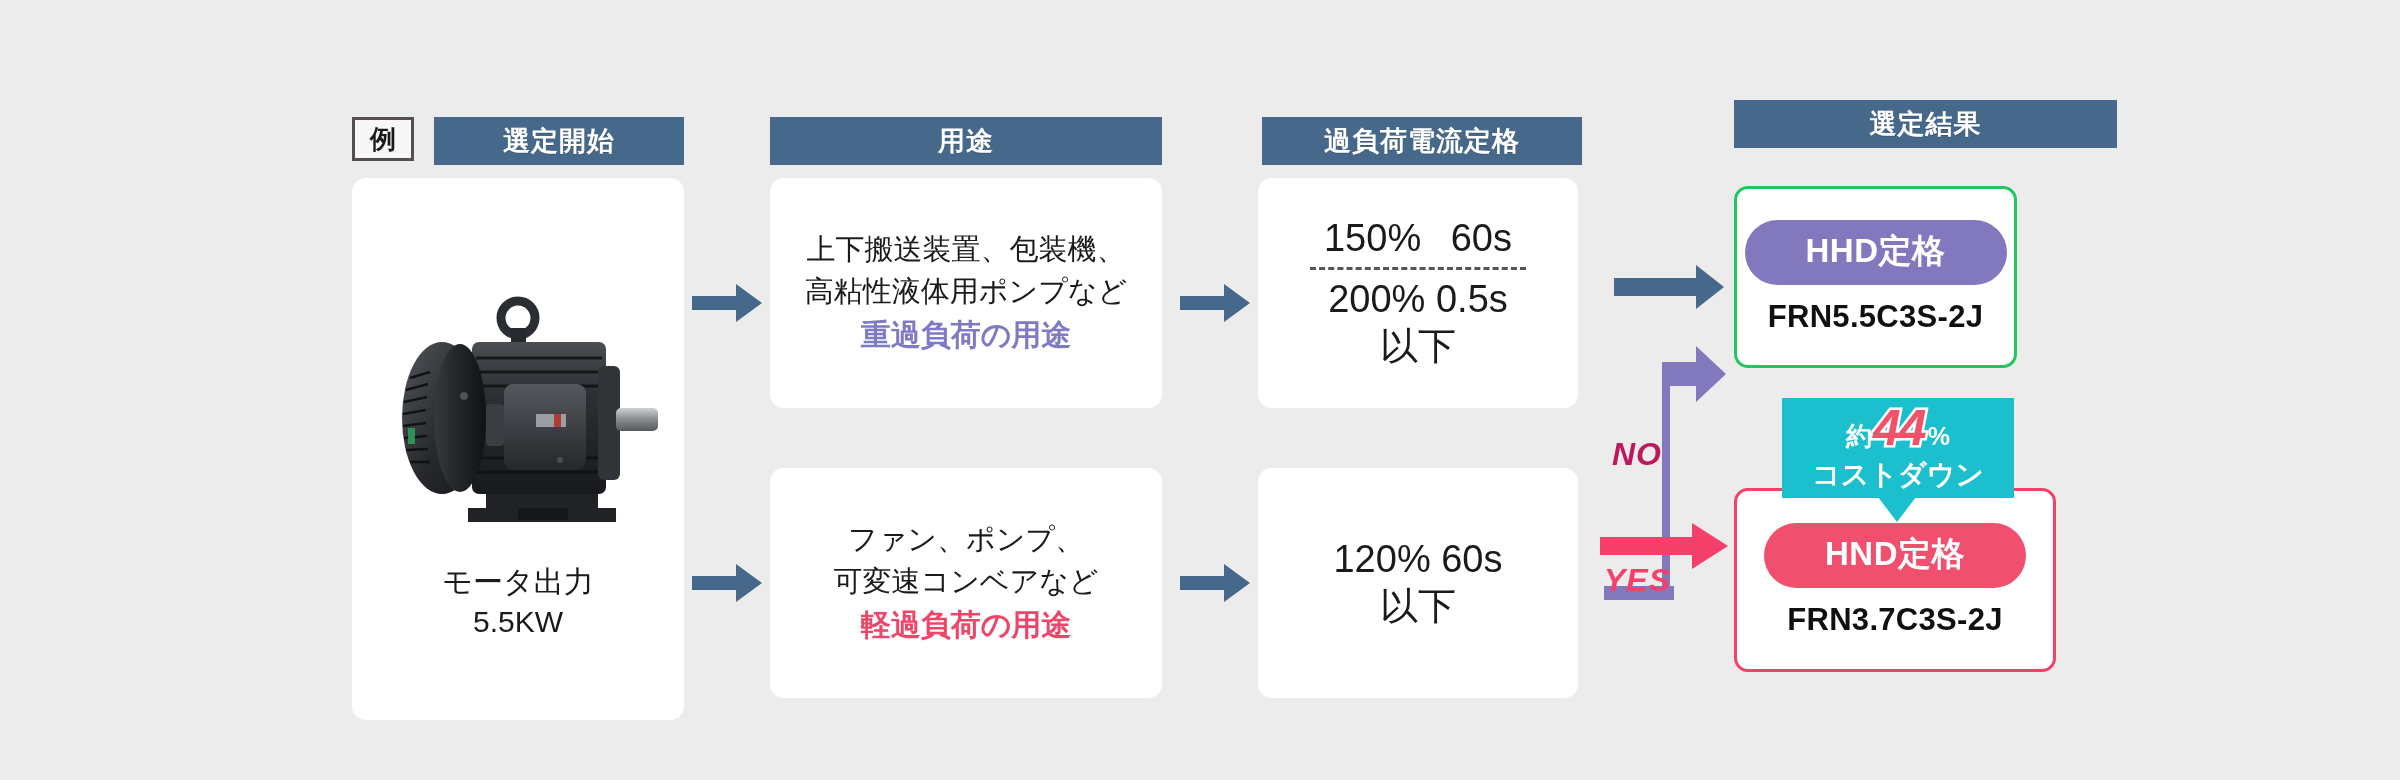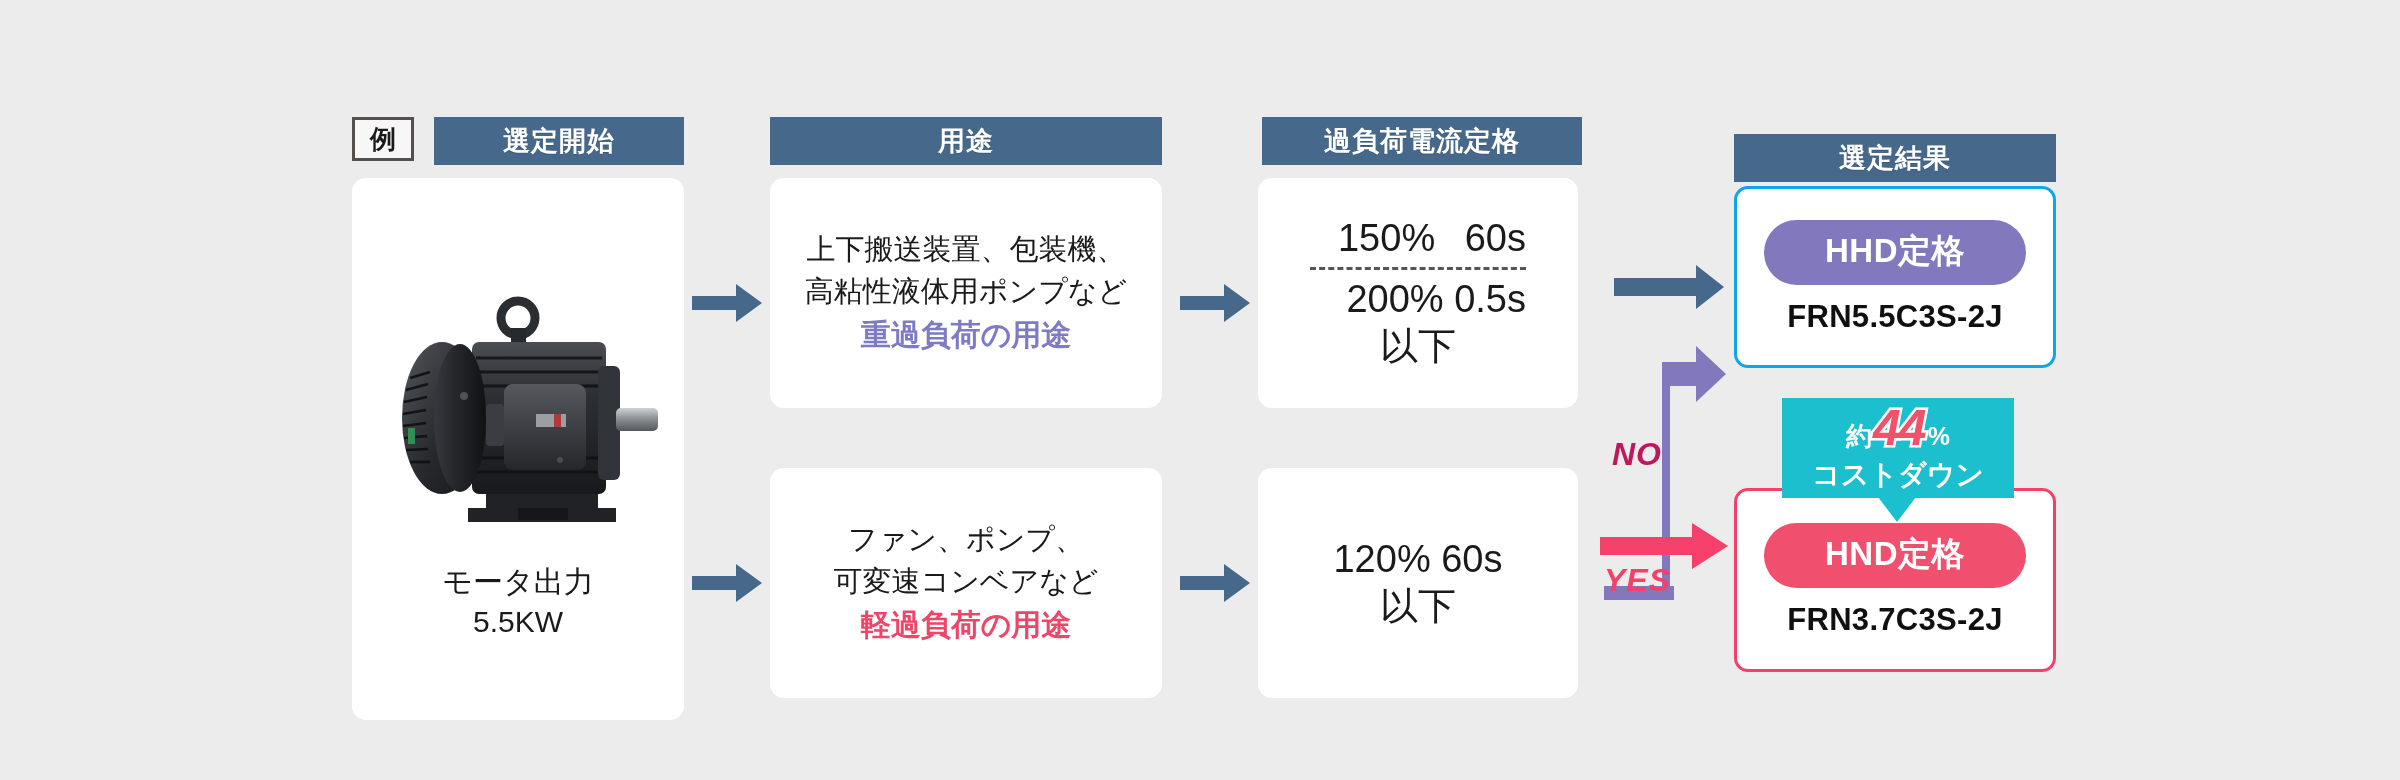--- a/index.html
+++ b/index.html
@@ -61,32 +61,32 @@
   .use-line{font-size:29px;color:#1A1A1A;line-height:1.42;text-align:left;white-space:nowrap;}
   .use-em{font-size:30px;font-weight:bold;line-height:1.5;}
   .em-heavy{color:#7E7BC4;}
   .em-light{color:#EE4668;}
 
   
   .ovl-card{width:320px;height:230px;left:1258px;}
   #ovl-card-heavy{top:178px;}
   #ovl-card-light{top:468px;}
   .ovl-line{font-size:38px;color:#1A1A1A;line-height:1.25;text-align:center;white-space:nowrap;}
-  .ovl-frac{display:flex;flex-direction:column;align-items:flex-end;}
+  .ovl-frac{display:flex;flex-direction:column;align-items:center;}
   .ovl-rule{
     width:216px;height:0;
     border-top:3px dashed #555555;
     margin:4px 0 6px 0;
   }
 
   
   .res-card{width:322px;height:0;}
   #res-card-hhd{
-    left:1734px;top:186px;width:322px;height:182px;
-    border:3px solid #0ea5e9;
+    left:1734px;top:186px;width:283px;height:182px;
+    border:3px solid #22c55e;
   }
   #res-card-hnd{
     left:1734px;top:488px;width:322px;height:184px;
     border:3px solid #F4406A;
   }
   .pill{
     border-radius:40px;
     color:#FFFFFF;
     font-size:33px;font-weight:bold;
     padding:9px 0 11px 0;
@@ -137,21 +137,21 @@
 </head>
 <body>
 
 <div id="stage">
 
   <div class="example-badge">例</div>
 
   <div class="hdr" style="left:434px;top:117px;width:250px;">選定開始</div>
   <div class="hdr" style="left:770px;top:117px;width:392px;">用途</div>
   <div class="hdr" style="left:1262px;top:117px;width:320px;">過負荷電流定格</div>
-  <div class="hdr" style="left:1734px;top:134px;width:322px;">選定結果</div>
+  <div class="hdr" style="left:1734px;top:100px;width:383px;">選定結果</div>
 
   <div class="card" id="motor-card">
     <div class="card-body">
       <svg class="motor-art" viewBox="0 0 300 300">
         <defs>
           <linearGradient id="gBody" x1="0" y1="0" x2="0" y2="1">
             <stop offset="0%" stop-color="#4a4d52"></stop>
             <stop offset="35%" stop-color="#2c2f33"></stop>
             <stop offset="100%" stop-color="#17191c"></stop>
           </linearGradient>

